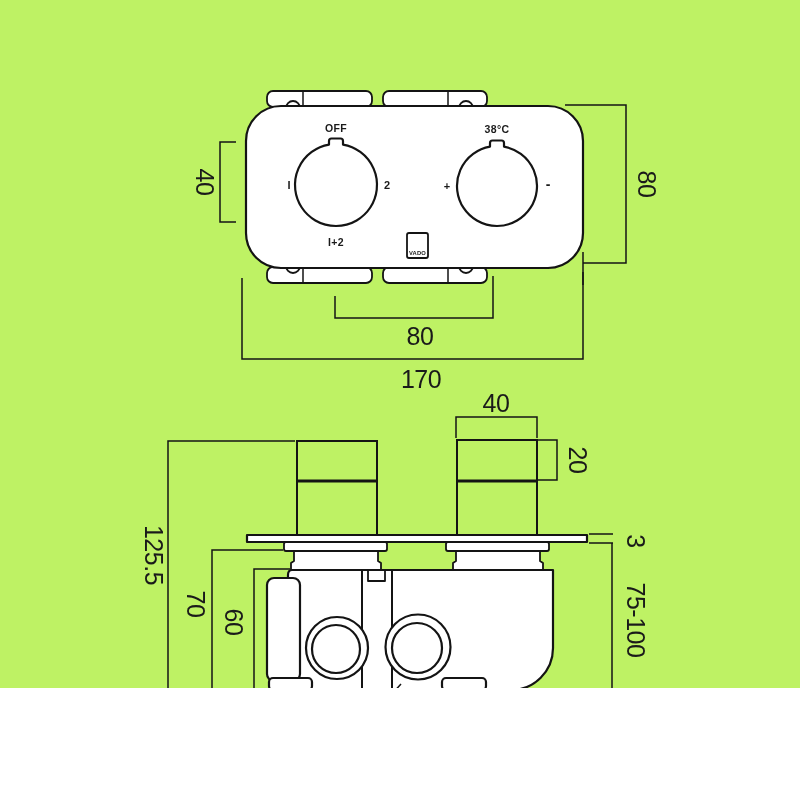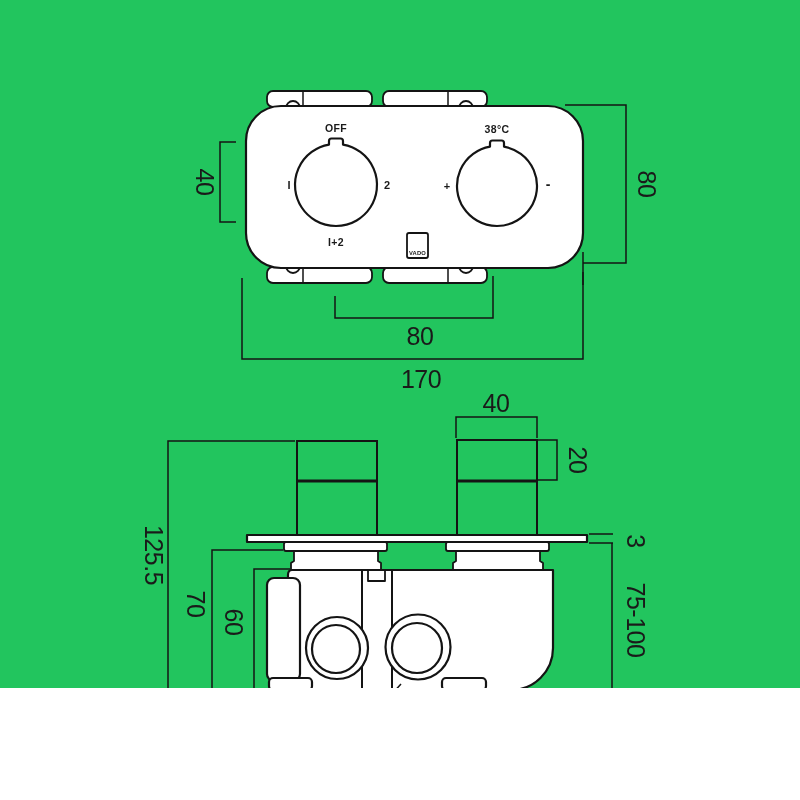--- a/index.html
+++ b/index.html
@@ -1,16 +1,16 @@
 <!DOCTYPE html>
 <html><head>
 <meta charset="utf-8">
 <style>
   html,body{margin:0;padding:0;background:#ffffff;}
-  .stage{position:relative;width:800px;height:688px;background:#22c55e;overflow:hidden;
+  .stage{position:relative;width:800px;height:688px;background:#bef264;overflow:hidden;
          font-family:"Liberation Sans", sans-serif;}
   svg{display:block}
   .outline{fill:#ffffff;stroke:#141414;stroke-width:2.2;stroke-linejoin:round;}
   .outline-thin{fill:#ffffff;stroke:#141414;stroke-width:1.8;stroke-linejoin:round;}
   .line{fill:none;stroke:#141414;stroke-width:2;stroke-linecap:round;}
   .thick{fill:none;stroke:#141414;stroke-width:3;}
   .dimline{fill:none;stroke:#141414;stroke-width:1.5;stroke-linecap:butt;}
   .dimtxt{fill:#1a1a1a;font-size:25px;font-weight:400;letter-spacing:-0.5px;}
   .lbl{fill:#1a1a1a;font-size:10.5px;font-weight:600;letter-spacing:.4px;}
   .lbl-sm{fill:#1a1a1a;font-size:11px;font-weight:600;}

